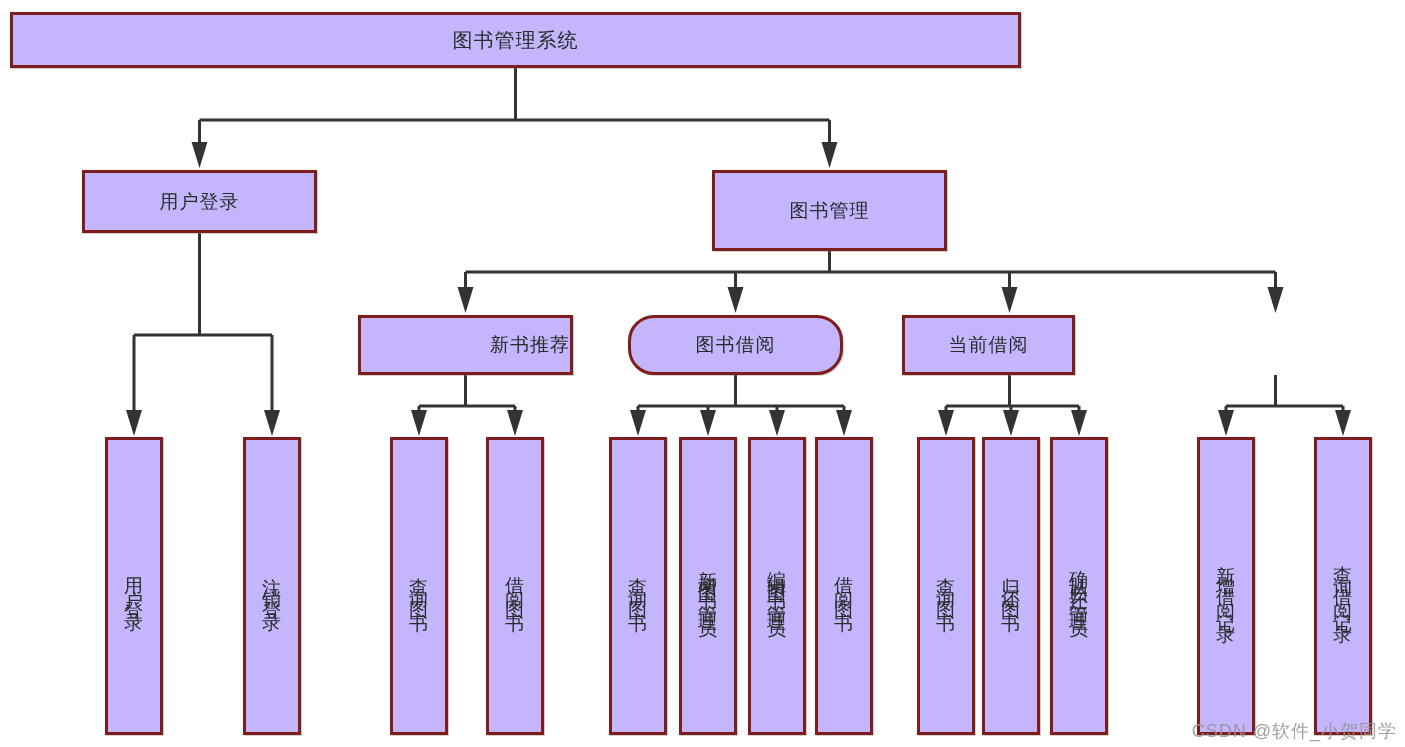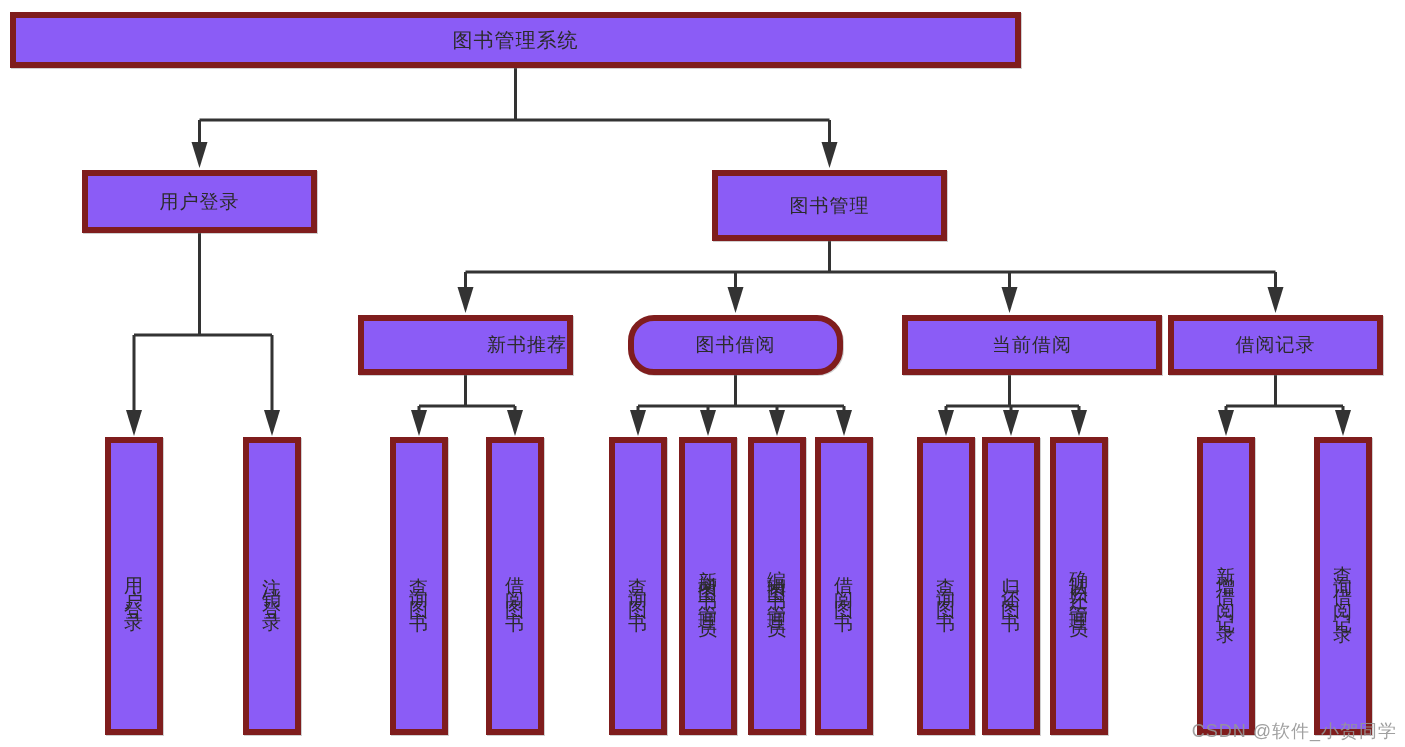--- a/index.html
+++ b/index.html
@@ -17,22 +17,22 @@
   }
   .connectors {
     position: absolute;
     left: 0;
     top: 0;
     z-index: 1;
   }
   .node {
     position: absolute;
     box-sizing: border-box;
-    border: 6px solid #7f1d1d;
-    background: #8b5cf6;
+    border: 3px solid #7f1d1d;
+    background: #c4b5fd;
     color: #2b2b2b;
     display: flex;
     align-items: center;
     justify-content: center;
     z-index: 2;
     box-shadow: 1px 1px 0 rgba(120,120,120,0.35);
   }
   .node.root { font-size: 20px; letter-spacing: 1px; }
   .node.branch, .node.section { font-size: 19px; letter-spacing: 1px; }
   .node.leaf { font-size: 19px; }
@@ -103,35 +103,32 @@
     </g>
   </svg>
 
   <div class="node root" style="left:10px; top:12px; width:1011px; height:56px;">
     <span>图书管理系统</span>
   </div>
 
   <div class="node branch" style="left:82px; top:170px; width:235px; height:63px;">
     <span>用户登录</span>
   </div>
-  <div class="node branch" style="left:712px; top:170px; width:235px; height:71px;">
+  <div class="node branch" style="left:712px; top:170px; width:235px; height:81px;">
     <span>图书管理</span>
   </div>
 
   <div class="node section" style="left:358px; top:315px; width:215px; height:60px;justify-content:flex-end;">
     <span>新书推荐</span>
   </div>
   <div class="node section" style="left:628px; top:315px; width:215px; height:60px;border-radius:26px;">
     <span>图书借阅</span>
   </div>
-  <div class="node section" style="left:902px; top:315px; width:260px; height:60px;">
+  <div class="node section" style="left:902px; top:315px; width:173px; height:60px;">
     <span>当前借阅</span>
-  </div>
-  <div class="node section" style="left:1168px; top:315px; width:215px; height:60px;">
-    <span>借阅记录</span>
   </div>
 
   <div class="node leaf" style="left:105px; top:437px; width:58px; height:298px;">
     <span class="vtext">用户登录</span>
   </div>
   <div class="node leaf" style="left:243px; top:437px; width:58px; height:298px;">
     <span class="vtext">注销登录</span>
   </div>
   <div class="node leaf" style="left:390px; top:437px; width:58px; height:298px;">
     <span class="vtext">查询图书</span>

